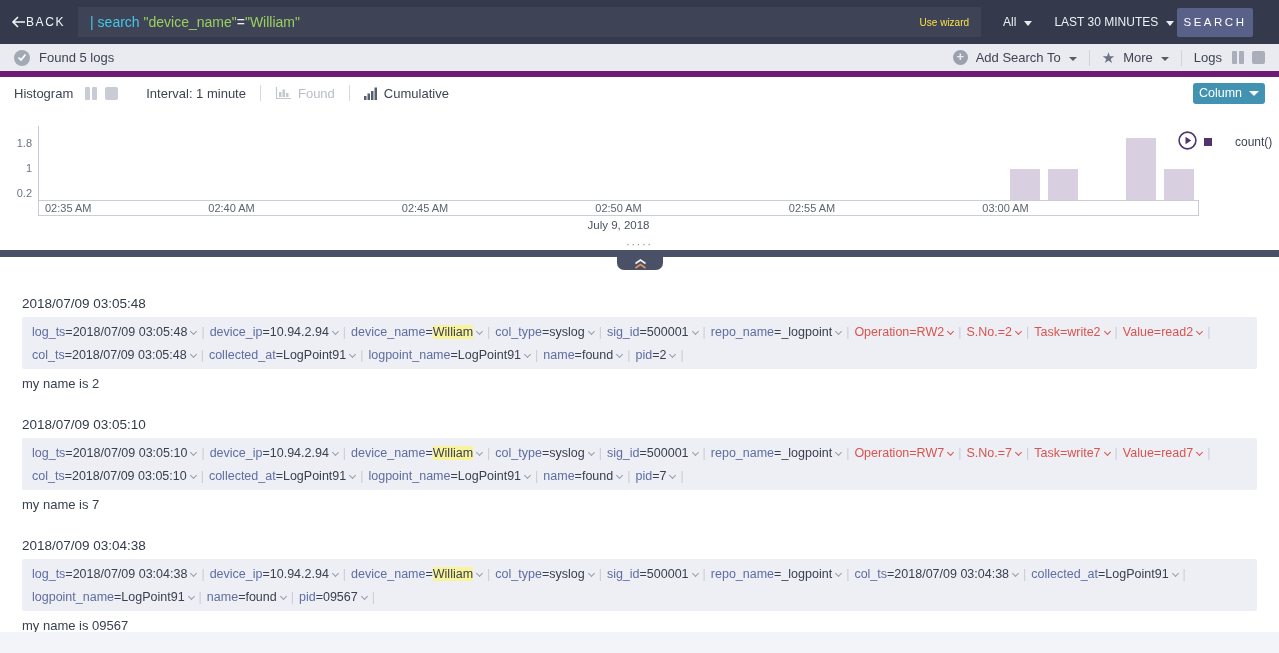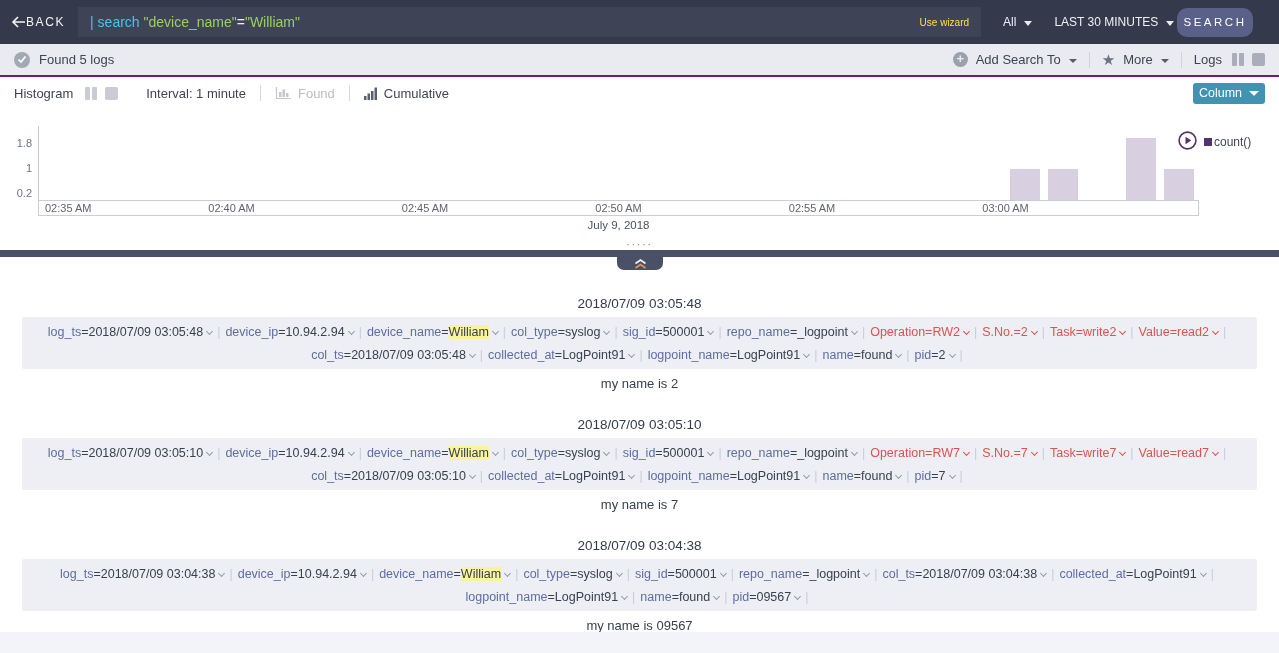--- a/index.html
+++ b/index.html
@@ -7,24 +7,24 @@
   .screen { position:relative; width:1279px; height:653px; overflow:hidden; background:#ffffff; }
 
   
   .topbar { position:absolute; top:0; left:0; width:1279px; height:44px; background:#343a4b; display:flex; align-items:center; }
   .back { display:flex; align-items:center; color:#f4f5f8; font-size:12px; letter-spacing:1.6px; padding:0 13px 0 11px; cursor:pointer; }
   .search-box { flex:0 0 903px; height:30px; background:#3e4456; display:flex; align-items:center; padding:0 12px; font-size:14px; }
   .query span { white-space:pre; }
   .wizard { margin-left:auto; color:#fde047; font-size:10px; cursor:pointer; }
   .tb-dd { margin-left:22px; display:flex; align-items:center; gap:8px; color:#eef0f5; font-size:12px; cursor:pointer; }
   .caret-w { width:0; height:0; border-left:4.5px solid transparent; border-right:4.5px solid transparent; border-top:5px solid #e8eaf0; margin-top:2px; }
-  .search-btn { margin-left:auto; margin-right:26px; width:76px; height:29px; background:#5a6189; border:none; border-radius:10px; color:#fff; font-size:11.5px; letter-spacing:2.5px; font-family:inherit; cursor:pointer; }
-
-  
-  .results-bar { position:absolute; top:44px; left:0; width:1279px; height:33px; background:#e9ebf1; border-bottom:2px solid #701a75; display:flex; align-items:center; padding:0 14px; color:#3e4452; font-size:13px; }
+  .search-btn { margin-left:auto; margin-right:26px; width:76px; height:29px; background:#5a6189; border:none; border-radius:2px; color:#fff; font-size:11.5px; letter-spacing:2.5px; font-family:inherit; cursor:pointer; }
+
+  
+  .results-bar { position:absolute; top:44px; left:0; width:1279px; height:33px; background:#e9ebf1; border-bottom:6px solid #701a75; display:flex; align-items:center; padding:0 14px; color:#3e4452; font-size:13px; }
   .rb-left { display:flex; align-items:center; gap:9px; }
   .check-circle { width:16px; height:16px; border-radius:50%; background:#a3a9b4; display:flex; align-items:center; justify-content:center; }
   .rb-right { margin-left:auto; display:flex; align-items:center; }
   .rb-group { display:flex; align-items:center; gap:8px; cursor:pointer; }
   .plus-circle { width:15px; height:15px; border-radius:50%; background:#9aa0ac; color:#e9ebf1; font-size:13px; line-height:14px; text-align:center; font-weight:bold; }
   .caret-d { width:0; height:0; border-left:4px solid transparent; border-right:4px solid transparent; border-top:4.5px solid #555b68; margin-top:2px; }
   .vdiv { width:1px; height:16px; background:#d0d3dc; margin:0 12px; }
   .star { color:#6d7485; font-size:15px; line-height:1; }
   .icon-cols { display:flex; gap:2px; margin-left:10px; cursor:pointer; }
   .icon-cols i { width:5px; height:13px; background:#a9aeba; border-radius:1px; }
@@ -44,32 +44,32 @@
 
   
   .chart { position:absolute; top:107px; left:0; width:1279px; height:143px; background:#fff; }
   .ylab { position:absolute; width:28px; text-align:right; font-size:11px; color:#6c7380; }
   .vline { position:absolute; left:38px; top:19px; width:1px; height:74px; background:#c6c9d3; }
   .hbar { position:absolute; background:#d8cfe0; }
   .band { position:absolute; left:38px; top:93px; width:1161px; height:16px; background:#fff; border:1px solid #c9cdd8; }
   .xtick { position:absolute; top:95px; font-size:11px; color:#5d6370; white-space:nowrap; }
   .date-lab { position:absolute; top:112px; left:38px; width:1161px; text-align:center; font-size:11.5px; color:#4a5160; }
   .play { position:absolute; left:1178px; top:24px; width:19px; height:19px; cursor:pointer; }
-  .legend { position:absolute; left:1204px; top:28px; display:flex; align-items:center; gap:2px; }
+  .legend { position:absolute; left:1204px; top:28px; display:flex; align-items:center; gap:23px; }
   .legend i { width:8px; height:8px; background:#52346a; display:inline-block; }
   .legend span { font-size:12px; color:#3f4554; }
 
   
   .dots { position:absolute; top:240px; left:0; width:1279px; text-align:center; color:#7d8296; font-size:10px; letter-spacing:2px; line-height:10px; }
   .cbar { position:absolute; top:250px; left:0; width:1279px; height:7px; background:#4a5066; }
   .ctab { position:absolute; top:257px; left:617px; width:46px; height:13px; background:#4a5066; border-radius:0 0 7px 7px; display:flex; align-items:center; justify-content:center; cursor:pointer; }
 
   
   .logs { position:absolute; top:264px; left:0; right:0; bottom:0; padding:32px 22px 0; overflow:hidden; }
-  .entry { margin-bottom:26px;text-align:center; }
+  .entry { margin-bottom:26px; }
   .ets { font-size:13.5px; color:#333a4b; margin-bottom:6px; }
   .kvbox { background:#edeff5; border-radius:2px; padding:3px 10px; }
   .kvrow { line-height:19px; padding:1px 0; white-space:nowrap; overflow:hidden; }
   .chip { cursor:pointer; font-size:12.5px; }
   .chip .k { color:#5f6da1; }
   .chip .v { color:#39404f; }
   .chip.alert .k, .chip.alert .v { color:#da544f; }
   .hl { background:#f9f39b; color:#39404f; font-size:12.5px; }
   .chev { display:inline-block; width:5px; height:5px; border-right:1px solid #969cab; border-bottom:1px solid #969cab; transform:rotate(45deg); margin-left:4px; vertical-align:2px; }
   .chip.alert .chev { border-color:#da544f; }

